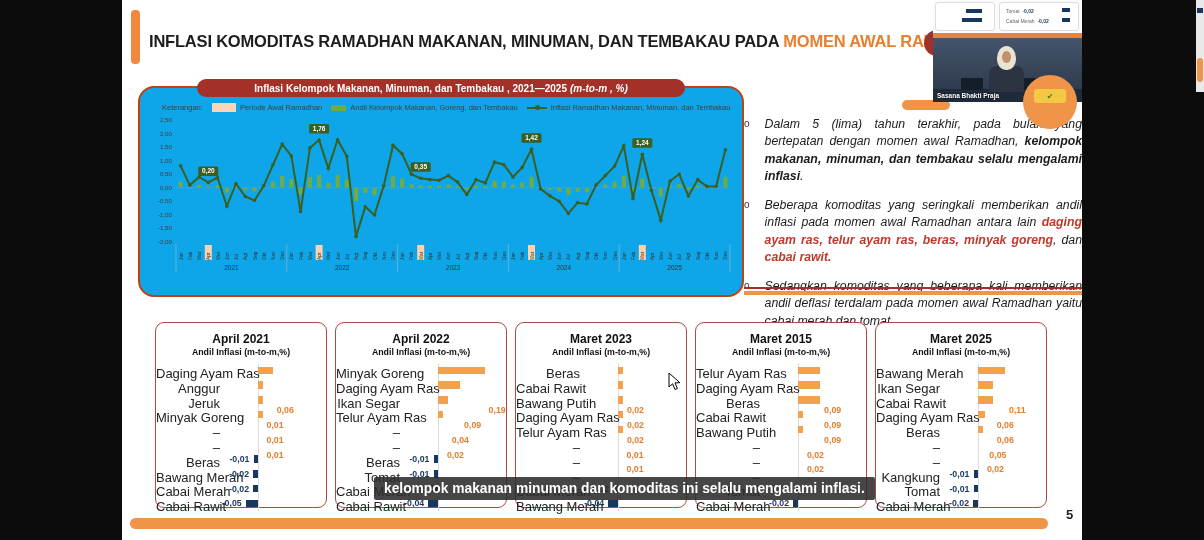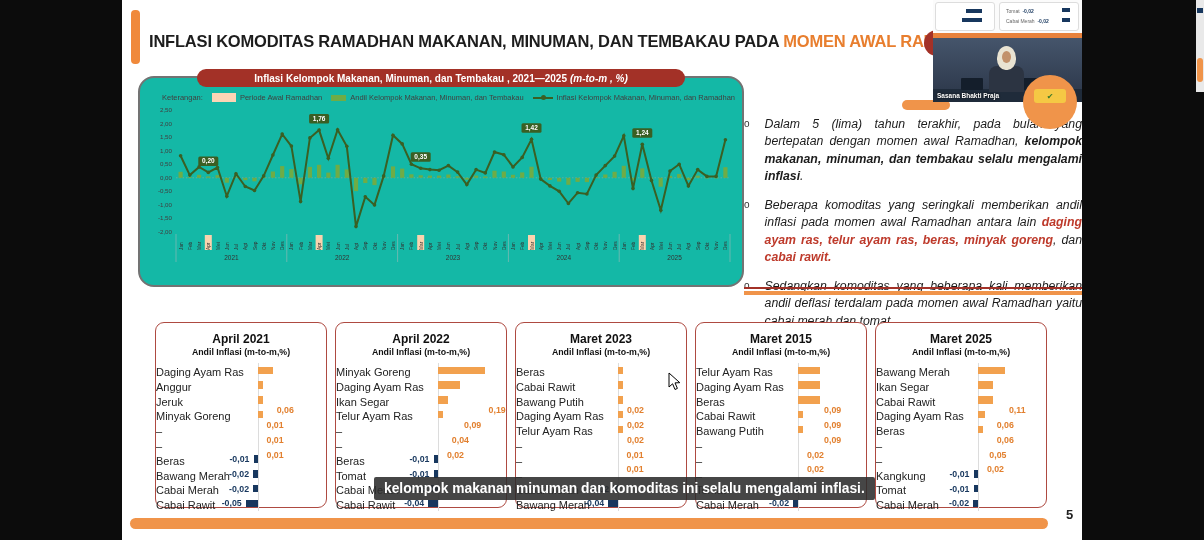--- a/index.html
+++ b/index.html
@@ -7,21 +7,21 @@
   .stage{position:relative;width:1204px;height:540px;background:#0c0c0c;overflow:hidden;}
   .slide{position:absolute;left:122px;top:0;width:960px;height:540px;background:#ffffff;}
   .abs{position:absolute;}
 
   
   .title-accent{left:9px;top:10px;width:9px;height:54px;background:#F0893B;border-radius:4px;}
   .title-row{left:27px;top:32px;font-size:16.5px;font-weight:bold;letter-spacing:-0.2px;white-space:nowrap;color:#1d1d1d;}
   .title-hl{color:#E87E2E;}
 
   
-  .chart-card{left:16px;top:76px;width:606px;height:211px;border:2px solid #737373;border-radius:16px;background:#14b8a6;}
+  .chart-card{left:16px;top:86px;width:606px;height:211px;border:2px solid #c2410c;border-radius:16px;background:#0ea5e9;}
   .pill{position:absolute;left:50%;transform:translateX(-50%);top:-9px;width:488px;height:18px;background:#A33127;border-radius:9px;color:#fff;
         display:flex;align-items:center;justify-content:center;font-size:10px;font-weight:bold;white-space:nowrap;}
   .pill .it{font-style:italic;margin-left:3px;}
   .legend{margin-top:15px;margin-left:22px;display:flex;align-items:center;gap:9px;font-size:7.5px;color:#404040;white-space:nowrap;}
   .sw-band{width:24px;height:9px;background:#FBD5B5;display:inline-block;}
   .sw-bar{width:15px;height:6px;background:#6FAC46;display:inline-block;}
   .sw-line{width:20px;height:0;border-top:2.5px solid #3A5F23;display:inline-block;position:relative;}
   .sw-line:after{content:"";position:absolute;left:8px;top:-3.5px;width:5px;height:5px;background:#3A5F23;border-radius:50%;}
   .legend .li{display:flex;align-items:center;gap:4px;}
   svg.chart{display:block;margin:2px 0 0 6px;}
@@ -37,21 +37,21 @@
   .divider-orange{left:622px;top:291px;width:338px;height:3.5px;background:#F0944A;}
 
   
   .panels-row{left:33px;top:322px;display:flex;gap:8px;}
   .panel{width:172px;height:186px;border:1.3px solid #AE4A41;border-radius:9px;background:#fff;position:relative;}
   .p-title{margin-top:9px;text-align:center;font-size:12px;font-weight:bold;color:#101010;}
   .p-sub{text-align:center;font-size:8.8px;font-weight:bold;color:#101010;margin-top:1px;}
   .p-rows{position:relative;margin-top:6px;height:148px;}
   .p-axis{position:absolute;left:102px;top:0;bottom:0;width:1px;background:#DCDCDC;}
   .p-row{position:relative;height:14.8px;}
-  .p-label{position:absolute;left:0;width:64px;top:3px;font-size:11px;color:#222;text-align:left;white-space:nowrap;}
+  .p-label{position:absolute;left:0;width:64px;top:3px;font-size:13px;color:#222;text-align:right;white-space:nowrap;}
   .p-bar{position:absolute;top:3.5px;height:7.5px;}
   .p-bar.pos{background:#F2A14E;}
   .p-bar.neg{background:#17375E;}
   .p-val{position:absolute;top:2.2px;font-size:8.8px;font-weight:bold;white-space:nowrap;}
   .p-val.pos{color:#E2802F;margin-top:40px;}
   .p-val.neg{color:#17375E;}
 
   
   .bottom-bar{left:8px;top:518px;width:918px;height:11px;background:#F0944A;border-radius:5.5px;}
   .page-num{left:944px;top:507px;font-size:13px;font-weight:bold;color:#222;}
@@ -107,25 +107,25 @@
           <span class="it">(m-to-m , %)</span>
         </div>
       <div class="legend">
         <span>Keterangan:</span>
       <span class="li">
             <span class="sw-band"></span>
             <span>Periode Awal Ramadhan</span>
           </span>
           <span class="li">
             <span class="sw-bar"></span>
-            <span>Andil Kelompok Makanan, Minuman, dan Tembakau</span>
+            <span>Andil Kelompok Makanan, Goreng, dan Tembakau</span>
           </span>
           <span class="li">
             <span class="sw-line"></span>
-            <span>Inflasi Kelompok Makanan, Minuman, dan Ramadhan</span>
+            <span>Inflasi Ramadhan Makanan, Minuman, dan Tembakau</span>
           </span>
         </div>
       <svg class="chart" id="main-chart" width="590" height="164">
           <rect x="58.8" y="131" width="7" height="15" fill="#FAD3AE"></rect>
           <rect x="169.6" y="131" width="7" height="15" fill="#FAD3AE"></rect>
           <rect x="271.2" y="131" width="7" height="15" fill="#FAD3AE"></rect>
           <rect x="382.0" y="131" width="7" height="15" fill="#FAD3AE"></rect>
           <rect x="492.8" y="131" width="7" height="15" fill="#FAD3AE"></rect>
           <text x="26" y="8.0" text-anchor="end" font-size="6.2" fill="#404040">2,50</text>
           <text x="26" y="21.6" text-anchor="end" font-size="6.2" fill="#404040">2,00</text>

